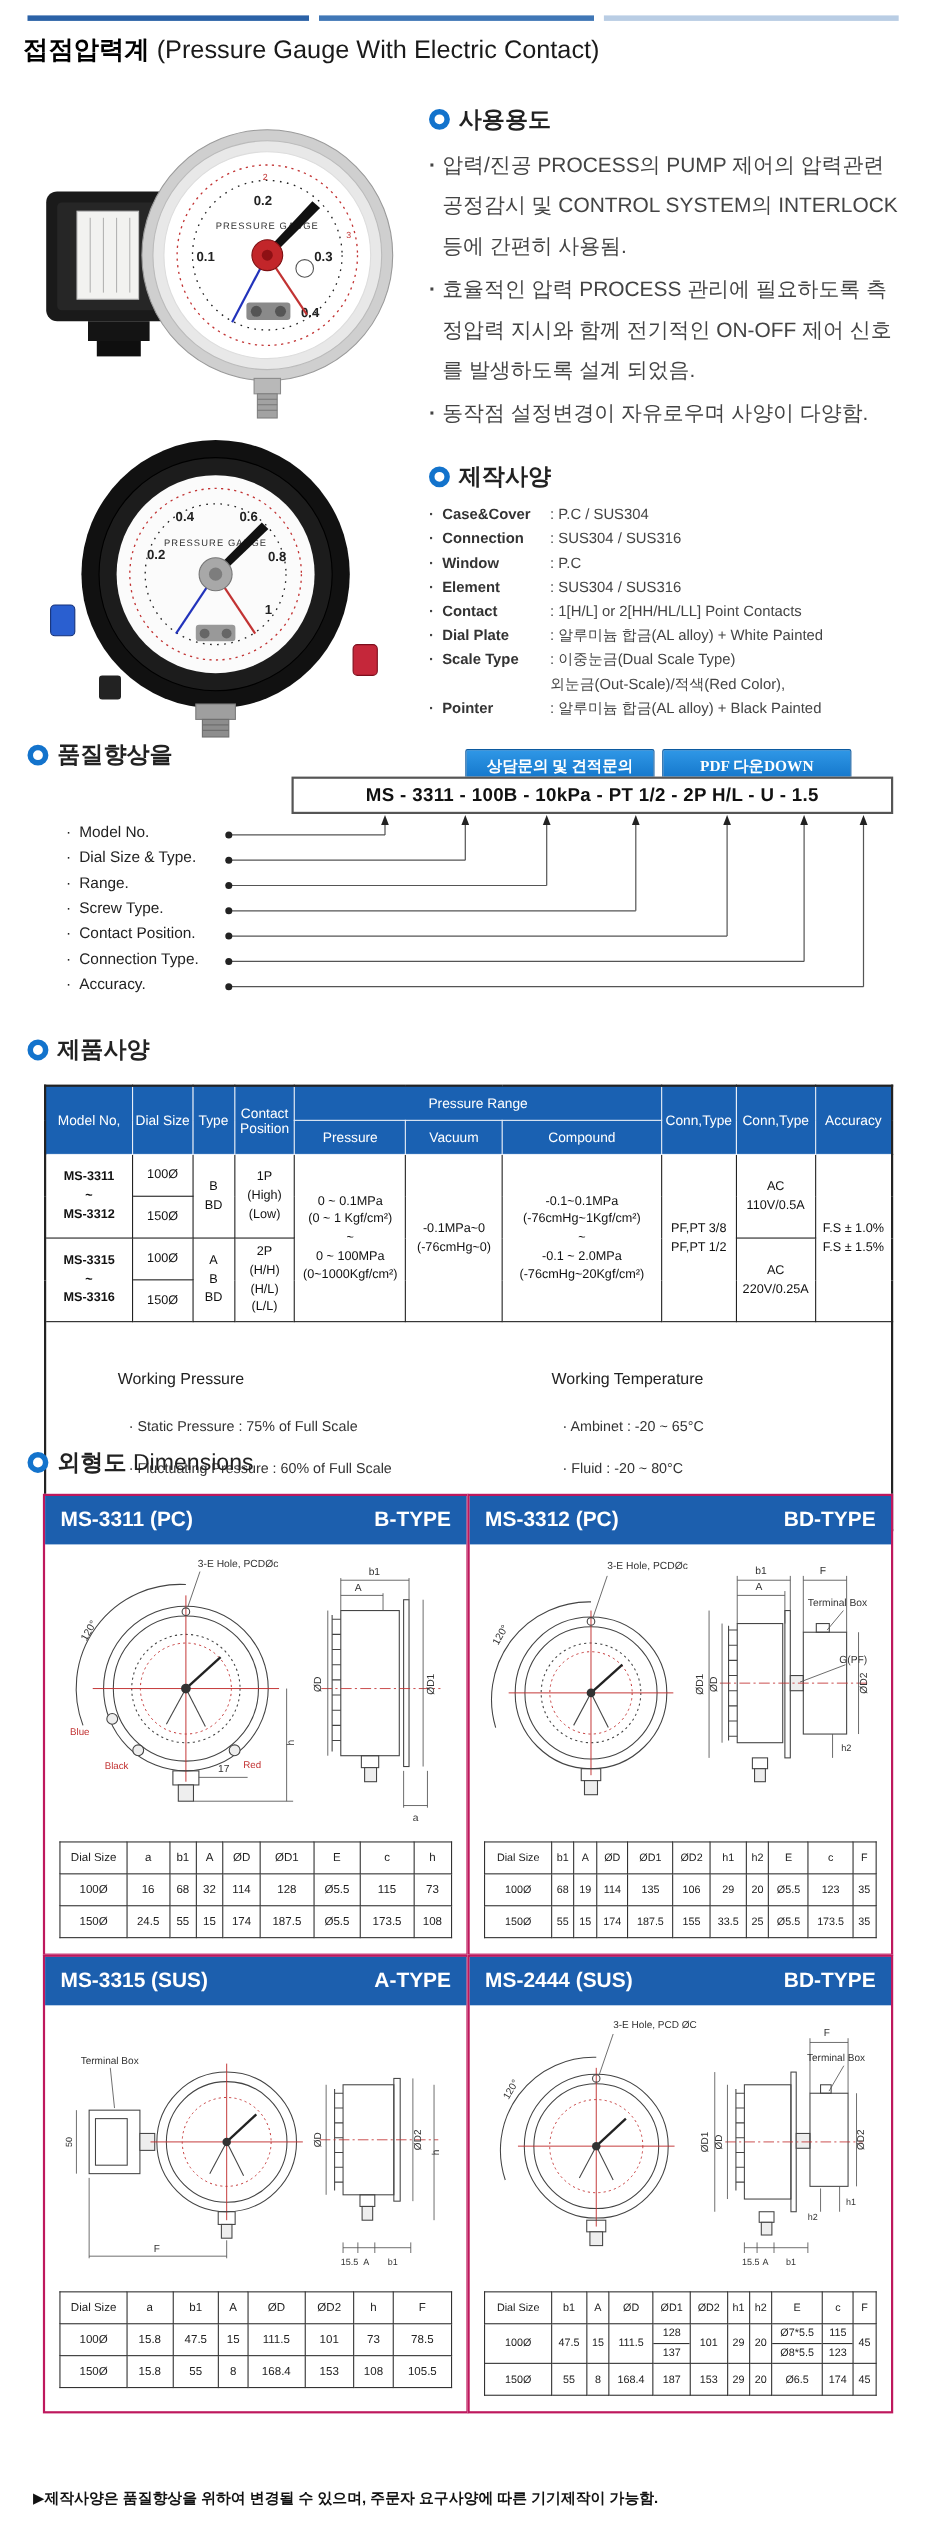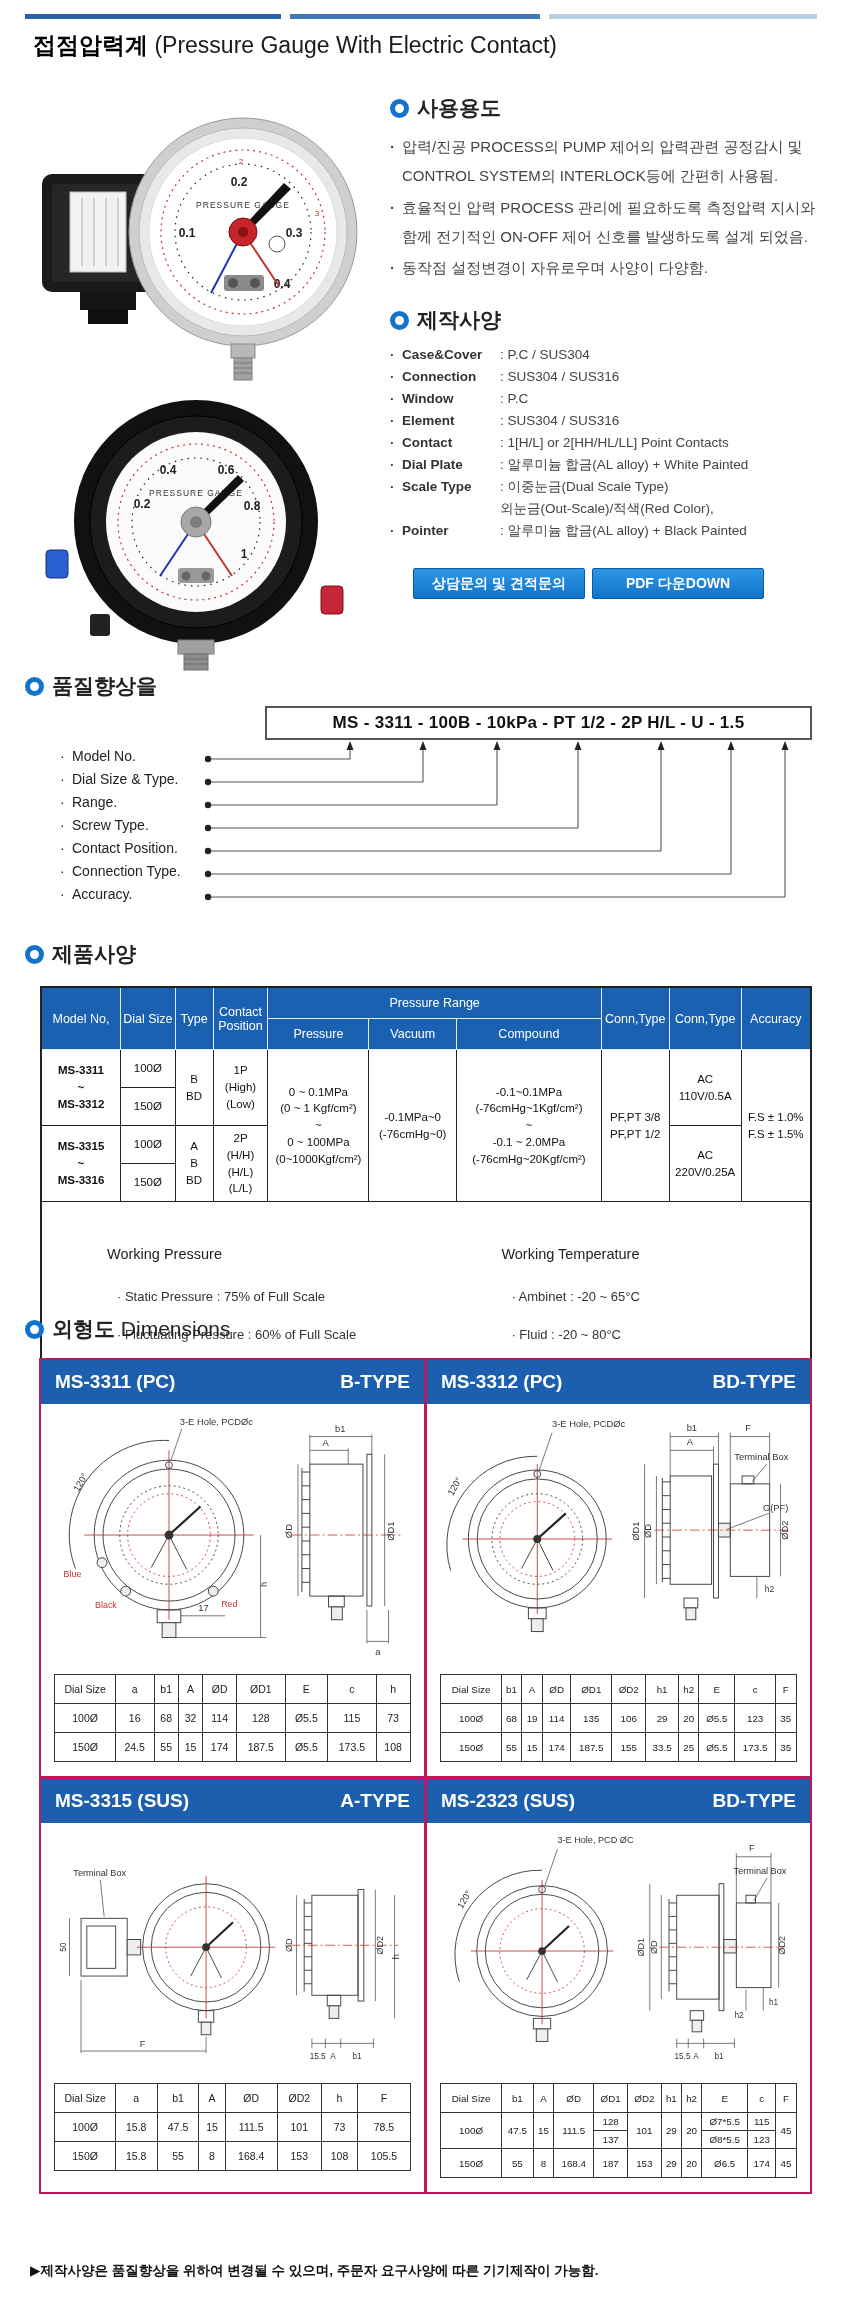--- a/index.html
+++ b/index.html
@@ -6,49 +6,49 @@
   .page{position:relative;width:842px;height:2306px;background:#fff;overflow:hidden;
         font-family:"Liberation Sans","DejaVu Sans",sans-serif;color:#222;}
 
   
   .bars{position:absolute;top:14px;left:25px;width:792px;height:5px;display:flex;}
   .bars .b1{width:256px;background:#2b62a7;}
   .bars .g{width:9px;background:#fff;}
   .bars .b2{width:250px;background:#4077b6;}
   .bars .b3{flex:1;background:#b9cde4;}
 
-  .title{position:absolute;left:33px;top:30px;font-size:23px;white-space:nowrap;text-align:center;}
+  .title{position:absolute;left:21px;top:30px;font-size:23px;white-space:nowrap;text-align:center;}
   .title .ko{font-weight:bold;color:#000;}
   .title .en{font-weight:normal;color:#1a1a1a;}
 
   
   .photos{position:absolute;left:28px;top:82px;width:340px;}
   .photos svg{display:block;}
 
   
   .rcol{position:absolute;left:390px;top:94px;width:430px;}
   .sec-head{display:flex;align-items:center;margin:0 0 10px 0;}
   .ring{width:9px;height:9px;border:5px solid #1373cc;border-radius:50%;background:#fff;margin-right:8px;flex:0 0 auto;}
   .sec-title{font-size:21px;font-weight:bold;color:#222;}
   .sec-title .thin{font-weight:normal;}
 
   .usage{margin:6px 0 24px 0;}
-  .u-item{position:relative;padding-left:12px;font-size:15px;color:#444;line-height:1.95;margin-bottom:2px;}
+  .u-item{position:relative;padding-left:12px;font-size:19px;color:#444;line-height:1.95;margin-bottom:2px;}
   .u-item::before{content:"·";position:absolute;left:0;top:0;font-weight:bold;color:#444;}
 
   .spec-rows{margin:8px 0 0 0;}
   .spec-row{position:relative;display:flex;padding-left:12px;font-size:13.5px;line-height:22px;color:#444;}
   .spec-row::before{content:"·";position:absolute;left:0;font-weight:bold;color:#444;}
   .spec-row.cont::before{content:"";}
   .s-label{width:98px;font-weight:bold;color:#333;flex:0 0 auto;}
   .s-val{flex:1;}
   .s-val::before{content:": ";}
   .cont .s-val::before{content:"";}
 
-  .btn-row{margin:26px 0 0 23px;display:flex;gap:7px;}
+  .btn-row{margin:26px 0 0 33px;display:flex;gap:7px;font-family:Liberation Serif, serif;}
   .cta{display:inline-block;width:172px;height:31px;border:1px solid #0c5aa0;border-radius:2px;
        background:linear-gradient(#2f97e6,#1173c8);color:#fff;font-weight:bold;font-size:14px;
        font-family:inherit;cursor:pointer;}
 
   
   .order-sec{position:absolute;left:25px;top:672px;width:792px;height:252px;}
   .o-box{position:absolute;left:240px;top:34px;width:543px;height:30px;line-height:30px;border:2px solid #555;
          font-size:17px;font-weight:bold;text-align:center;letter-spacing:.3px;color:#111;background:#fff;}
   .o-label{position:absolute;left:35px;width:170px;font-size:14px;color:#222;padding-left:12px;}
   .o-label::before{content:"·";position:absolute;left:0;color:#222;}
@@ -721,21 +721,21 @@
                 <td>153</td>
             <td>108</td>
                 <td>105.5</td>
           </tr>
         </tbody>
           </table>
       </div>
 
       <div class="dpanel row2">
         <div class="dhead">
-          <span>MS-2323 (SUS)</span>
+          <span>MS-2444 (SUS)</span>
           <span>BD-TYPE</span>
         </div>
         <div class="ddraw">
           <svg viewBox="0 0 360 262" width="356" height="252">
             <circle class="k" cx="100" cy="130" r="68"></circle>
               <circle class="k" cx="100" cy="130" r="59"></circle>
             <circle class="rdash" cx="100" cy="130" r="44"></circle>
             <line class="r" x1="100" y1="56" x2="100" y2="206"></line>
               <line class="r" x1="26" y1="130" x2="174" y2="130"></line>
             <line class="nd" x1="100" y1="130" x2="128" y2="104"></line>

